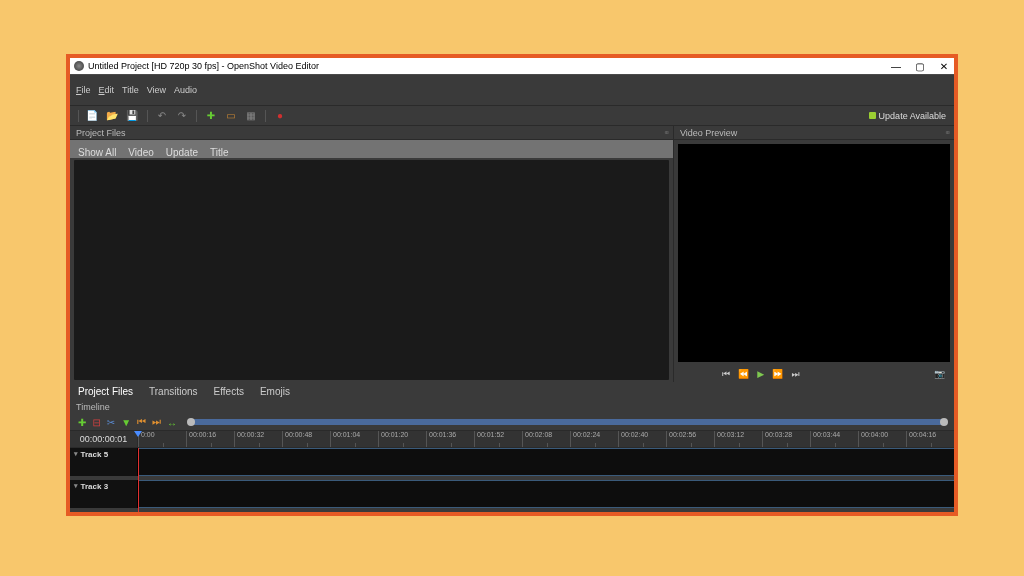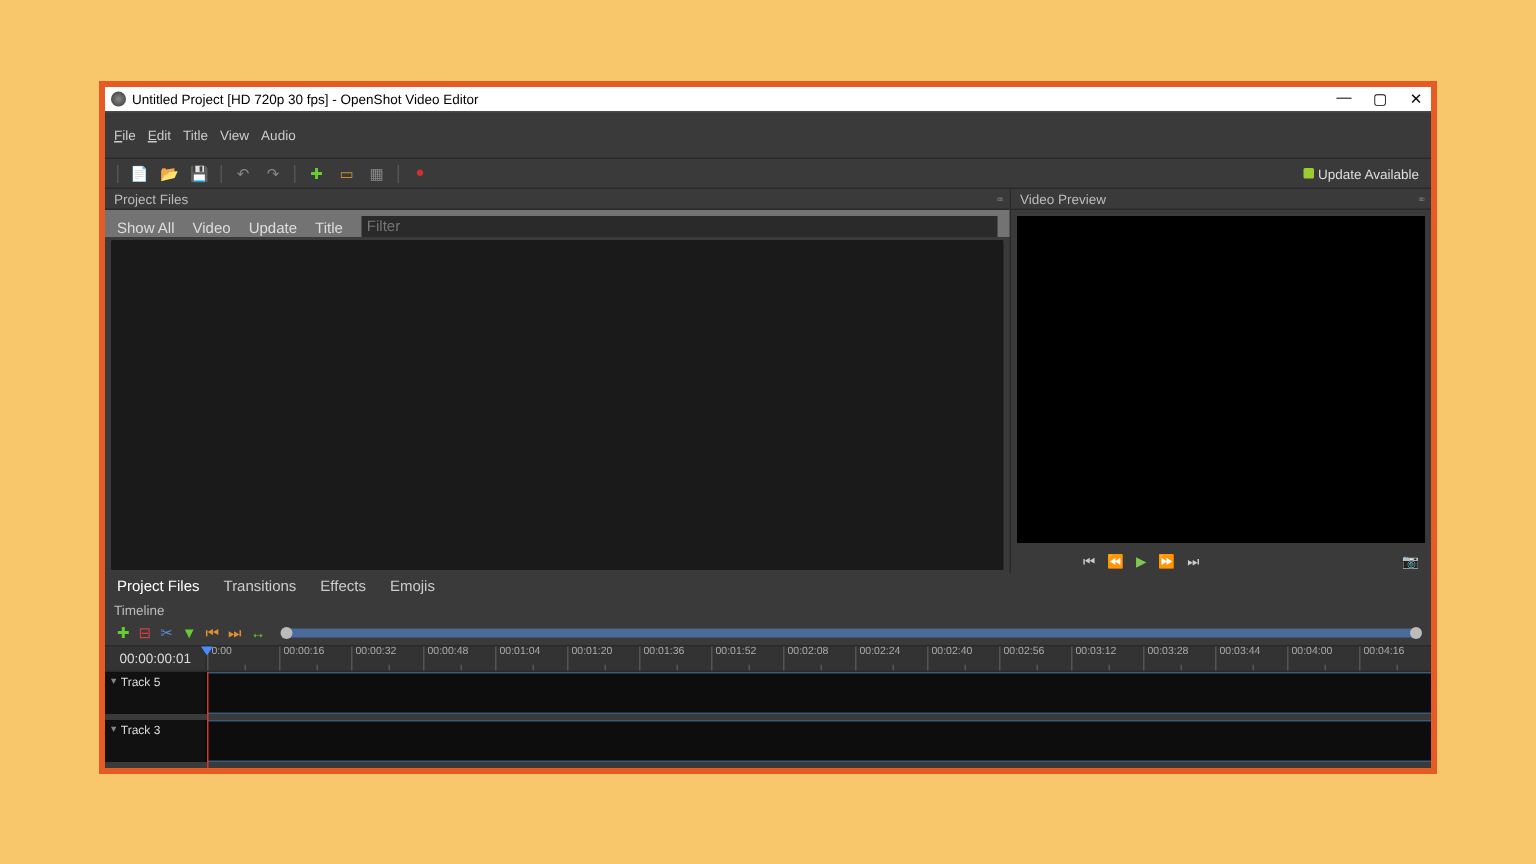--- a/index.html
+++ b/index.html
@@ -270,20 +270,21 @@
   .track-head {
     width: 68px;
     background: #111;
     font-size: 8px;
     color: #ddd;
     display: flex;
     align-items: flex-start;
     padding: 2px 4px;
     gap: 3px;
     border-right: 1px solid #000;
+    font-weight: bold;
   }
   .track-head .chev { font-size: 7px; color: #888; }
   .track-body {
     flex: 1;
     background: #0d0d0d;
     border-top: 1px solid #3a5a7a;
     border-bottom: 1px solid #3a5a7a;
     position: relative;
   }
   .playhead-line {
@@ -343,21 +344,20 @@
       <div class="left-pane">
         <div class="panel-header">
           <span>Project Files</span>
           <span class="sp">▫▫▫</span>
         </div>
         <div class="filter-row">
           <span class="f-tab">Show All</span>
           <span class="f-tab">Video</span>
           <span class="f-tab">Update</span>
           <span class="f-tab">Title</span>
-          <input placeholder="Filter" style="">
         </div>
         <div class="project-files-area"></div>
       </div>
 
       <div class="right-pane">
         <div class="panel-header">
           <span>Video Preview</span>
           <span class="sp">▫▫▫</span>
         </div>
         <div class="preview-area"></div>

